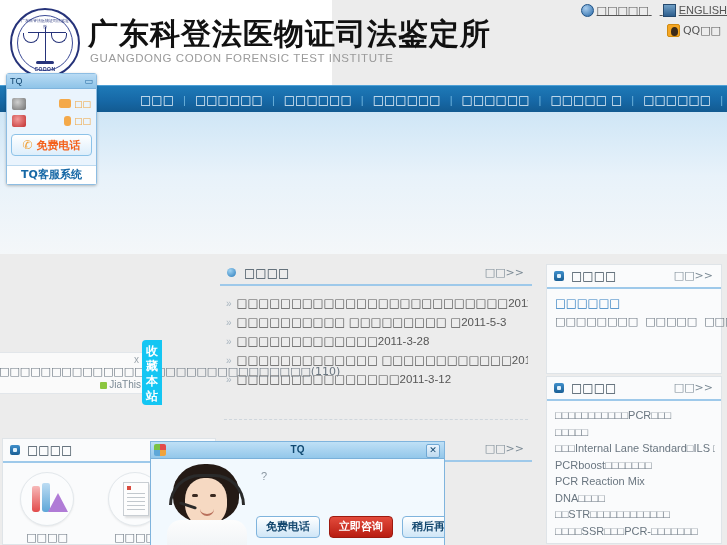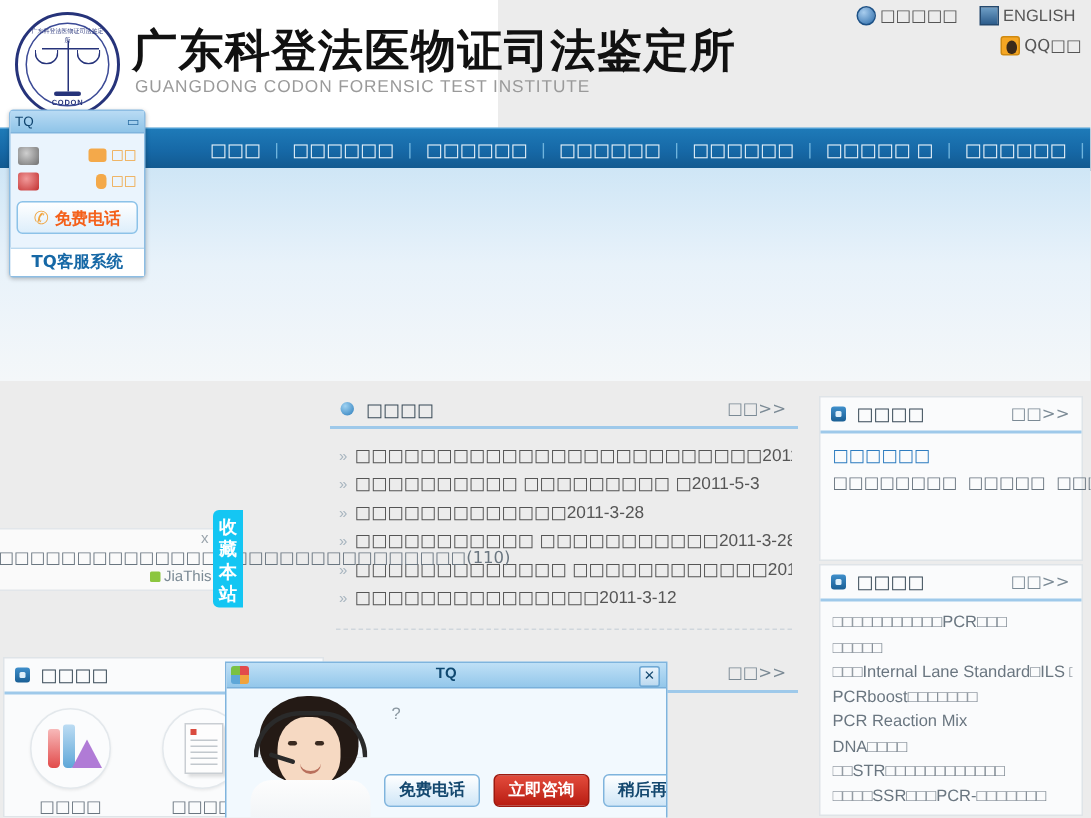--- a/index.html
+++ b/index.html
@@ -27,21 +27,21 @@
   #logo-seal .codon{position:absolute;left:0;right:0;bottom:4px;text-align:center;
       font-size:5px;font-weight:bold;color:#26337a;letter-spacing:.5px;}
   #logo-seal .arcTop{position:absolute;left:9px;top:8px;right:9px;height:20px;
       font-size:4px;color:#26337a;text-align:center;line-height:6px;overflow:hidden;}
   #company-cn{position:absolute;left:88px;top:14px;font-size:30px;font-weight:bold;color:#111;
       letter-spacing:1px;font-family:"DejaVu Sans",sans-serif;white-space:nowrap;}
   #company-en{position:absolute;left:90px;top:52px;font-size:11.5px;color:#9a9a9a;
       letter-spacing:.6px;white-space:nowrap;}
 
   .toplink{position:absolute;font-size:11px;color:#555;white-space:nowrap;}
-  #lang-row{top:4px;right:10px;}
+  #lang-row{top:4px;right:0;text-decoration:underline;}
   #qq-row{top:24px;right:6px;}
   .mini-ico{display:inline-block;width:13px;height:13px;vertical-align:-3px;margin-right:3px;}
   .globe{border-radius:50%;background:radial-gradient(circle at 35% 30%,#a8cdee,#2a6aa8);
       border:1px solid #1d5186;box-sizing:border-box;}
   .flagico{background:linear-gradient(#6f9fc6,#2d5d8c);border:1px solid #24496e;box-sizing:border-box;}
   .qqico{background:#f5a623;border:1px solid #d08a10;border-radius:2px;position:relative;box-sizing:border-box;}
   .qqico:after{content:"";position:absolute;left:3px;top:2px;width:7px;height:9px;border-radius:50% 50% 45% 45%;background:#3b2a1a;}
 
   #hotline{position:absolute;right:6px;top:52px;white-space:nowrap;}
   #hotline .lbl{font-size:12px;color:#666;vertical-align:3px;}
@@ -268,21 +268,20 @@
 <div class="panel" id="news">
   <div class="phead">
     <span class="dot"></span>
     <span class="ttl tofu">□□□□</span>
     <a class="more tofu" href="#">□□&gt;&gt;</a>
   </div>
   <ul id="news-list">
       <li><span class="arw">»</span><span class="tofu">□□□□□□□□□□□□□□□□□□□□□□□□□</span><span>2011-6-22</span></li>
       <li><span class="arw">»</span><span class="tofu">□□□□□□□□□□ □□□□□□□□□ □</span><span>2011-5-3</span></li>
       <li><span class="arw">»</span><span class="tofu">□□□□□□□□□□□□□</span><span>2011-3-28</span></li>
-      <li><span class="arw">»</span><span class="tofu">□□□□□□□□□□□ □□□□□□□□□□□</span><span>2011-3-28</span></li>
       <li><span class="arw">»</span><span class="tofu">□□□□□□□□□□□□□ □□□□□□□□□□□□</span><span>2011-3-24</span></li>
       <li><span class="arw">»</span><span class="tofu">□□□□□□□□□□□□□□□</span><span>2011-3-12</span></li>
     </ul>
   <div class="bottomline"></div>
 </div>
 
 <div class="panel" id="rp1">
   <div class="phead">
     <span class="sq"></span>
     <span class="ttl tofu">□□□□</span>

